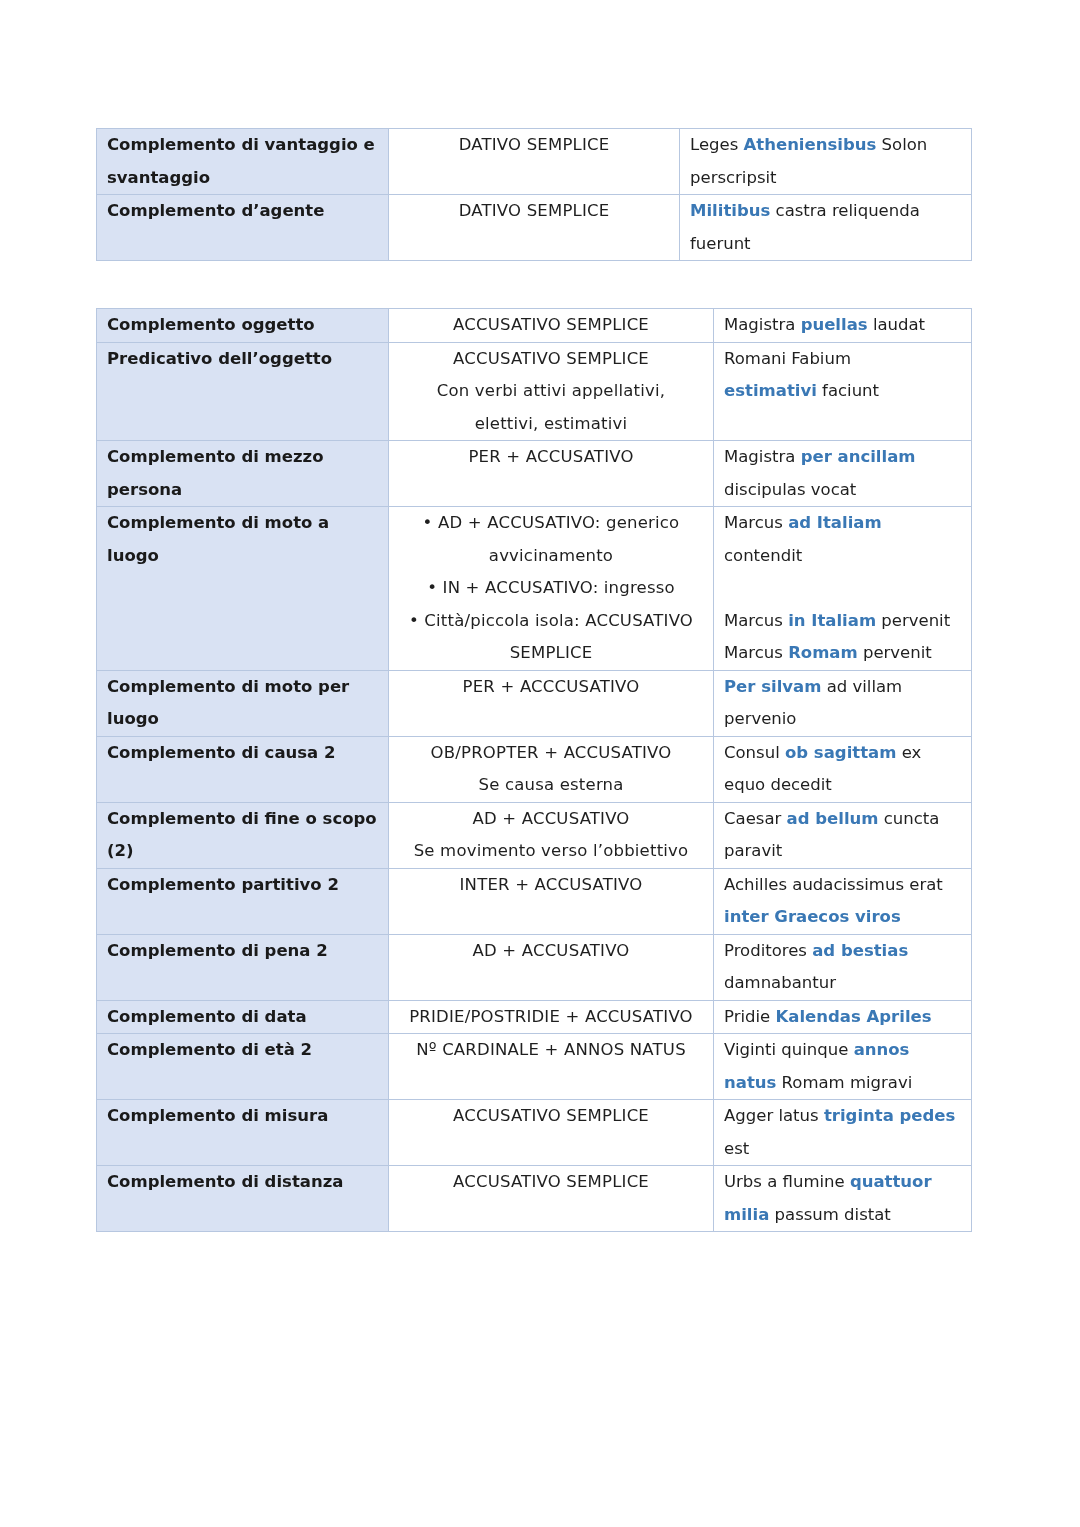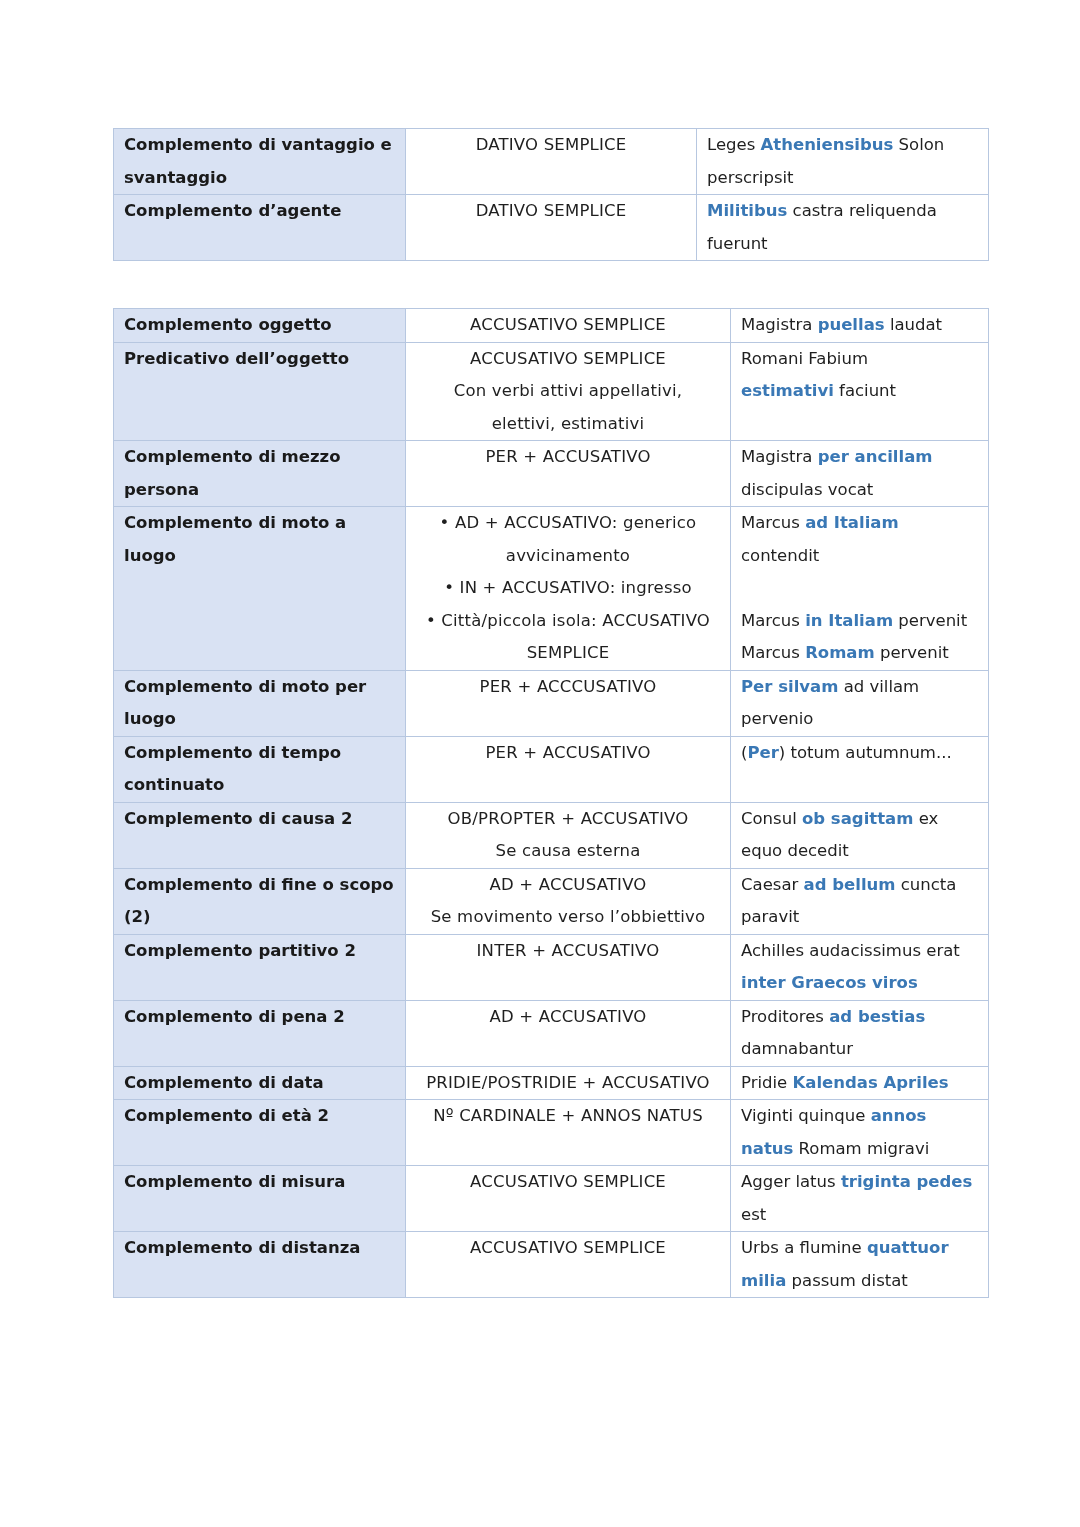--- a/index.html
+++ b/index.html
@@ -10,21 +10,21 @@
     body {
       width: 1080px;
       height: 1527px;
       position: relative;
       font-family: "DejaVu Sans", "Liberation Sans", sans-serif;
       color: #1f1f1f;
       overflow: hidden;
     }
     table.grammar {
       position: absolute;
-      left: 113px;
+      left: 96px;
       border-collapse: collapse;
       table-layout: fixed;
       font-size: 16.5px;
       line-height: 32.5px;
     }
     table.grammar td {
       border: 1px solid #b7c7e0;
       vertical-align: top;
       padding: 0 10px;
     }
@@ -151,29 +151,20 @@
         <td class="c-name">Complemento di moto per luogo</td>
         <td class="c-rule">
           <span class="line">PER + ACCCUSATIVO</span>
         </td>
         <td class="c-ex">
           <span class="line"><span class="hl">Per silvam</span><span> ad villam</span></span>
           <span class="line"><span>pervenio</span></span>
         </td>
       </tr>
       <tr>
-        <td class="c-name">Complemento di tempo continuato</td>
-        <td class="c-rule">
-          <span class="line">PER + ACCUSATIVO</span>
-        </td>
-        <td class="c-ex">
-          <span class="line"><span>(</span><span class="hl">Per</span><span>) totum autumnum...</span></span>
-        </td>
-      </tr>
-      <tr>
         <td class="c-name">Complemento di causa 2</td>
         <td class="c-rule">
           <span class="line">OB/PROPTER + ACCUSATIVO</span>
           <span class="line">Se causa esterna</span>
         </td>
         <td class="c-ex">
           <span class="line"><span>Consul </span><span class="hl">ob sagittam</span><span> ex</span></span>
           <span class="line"><span>equo decedit</span></span>
         </td>
       </tr>

